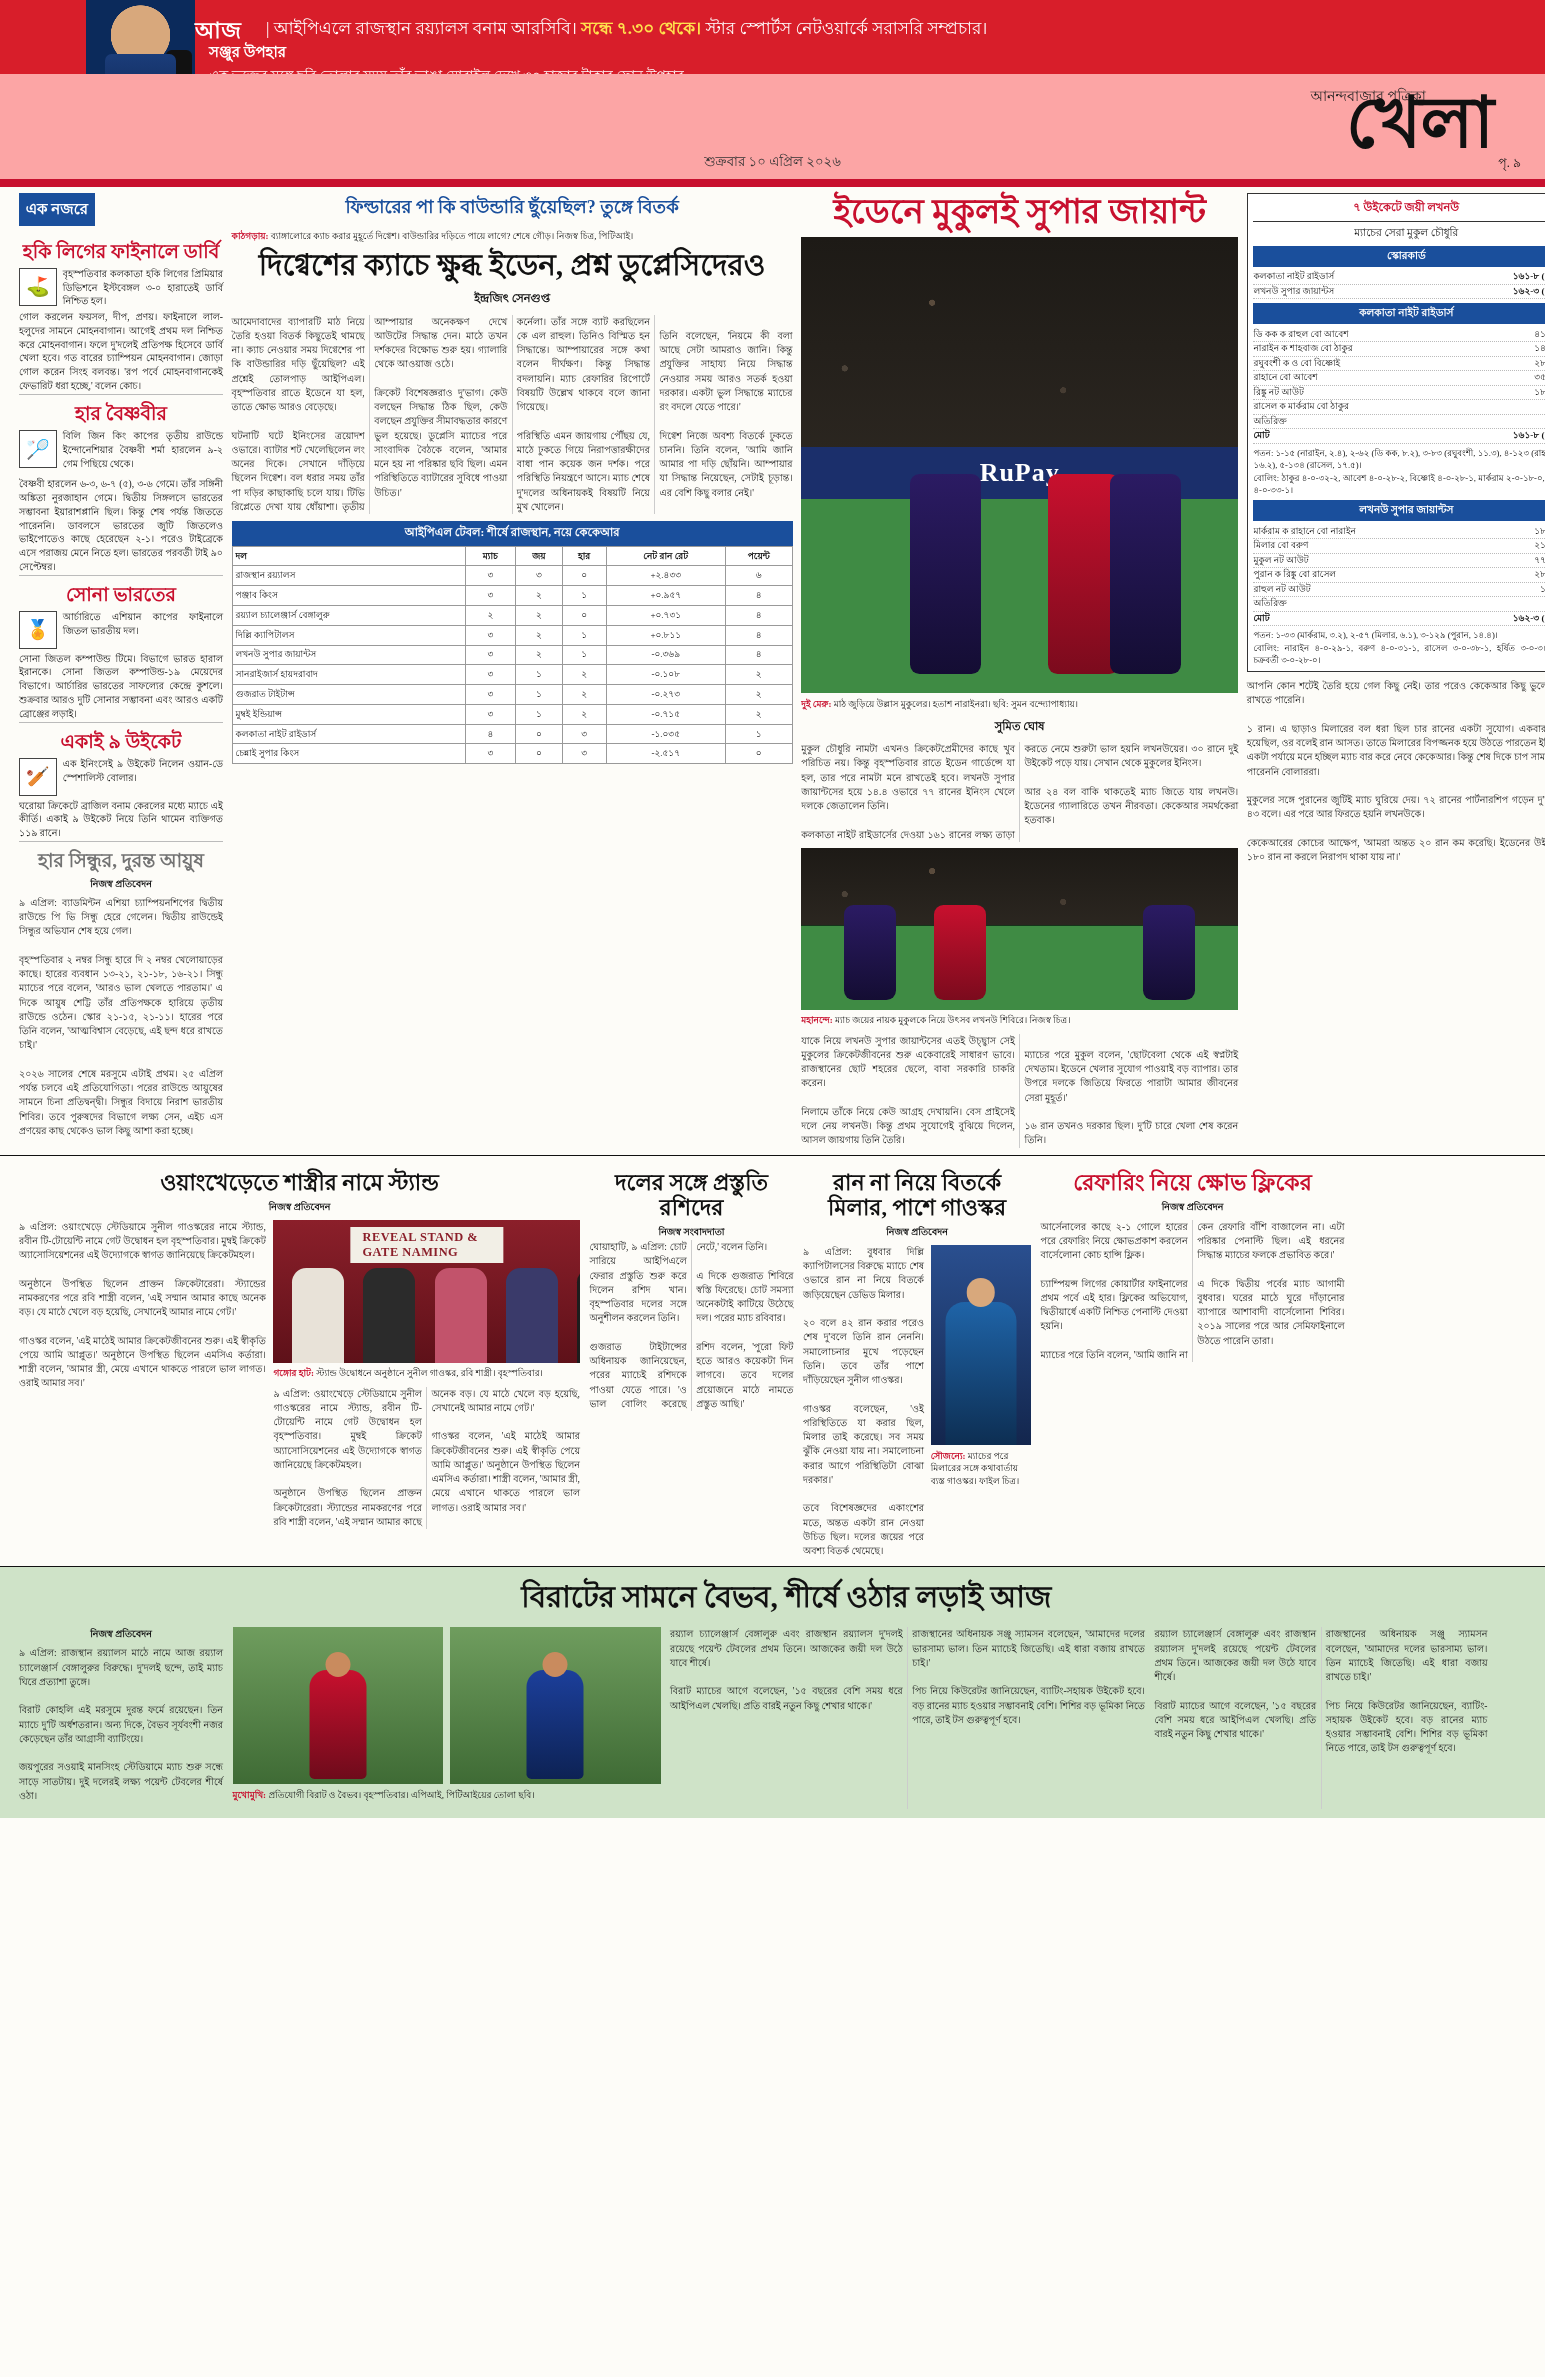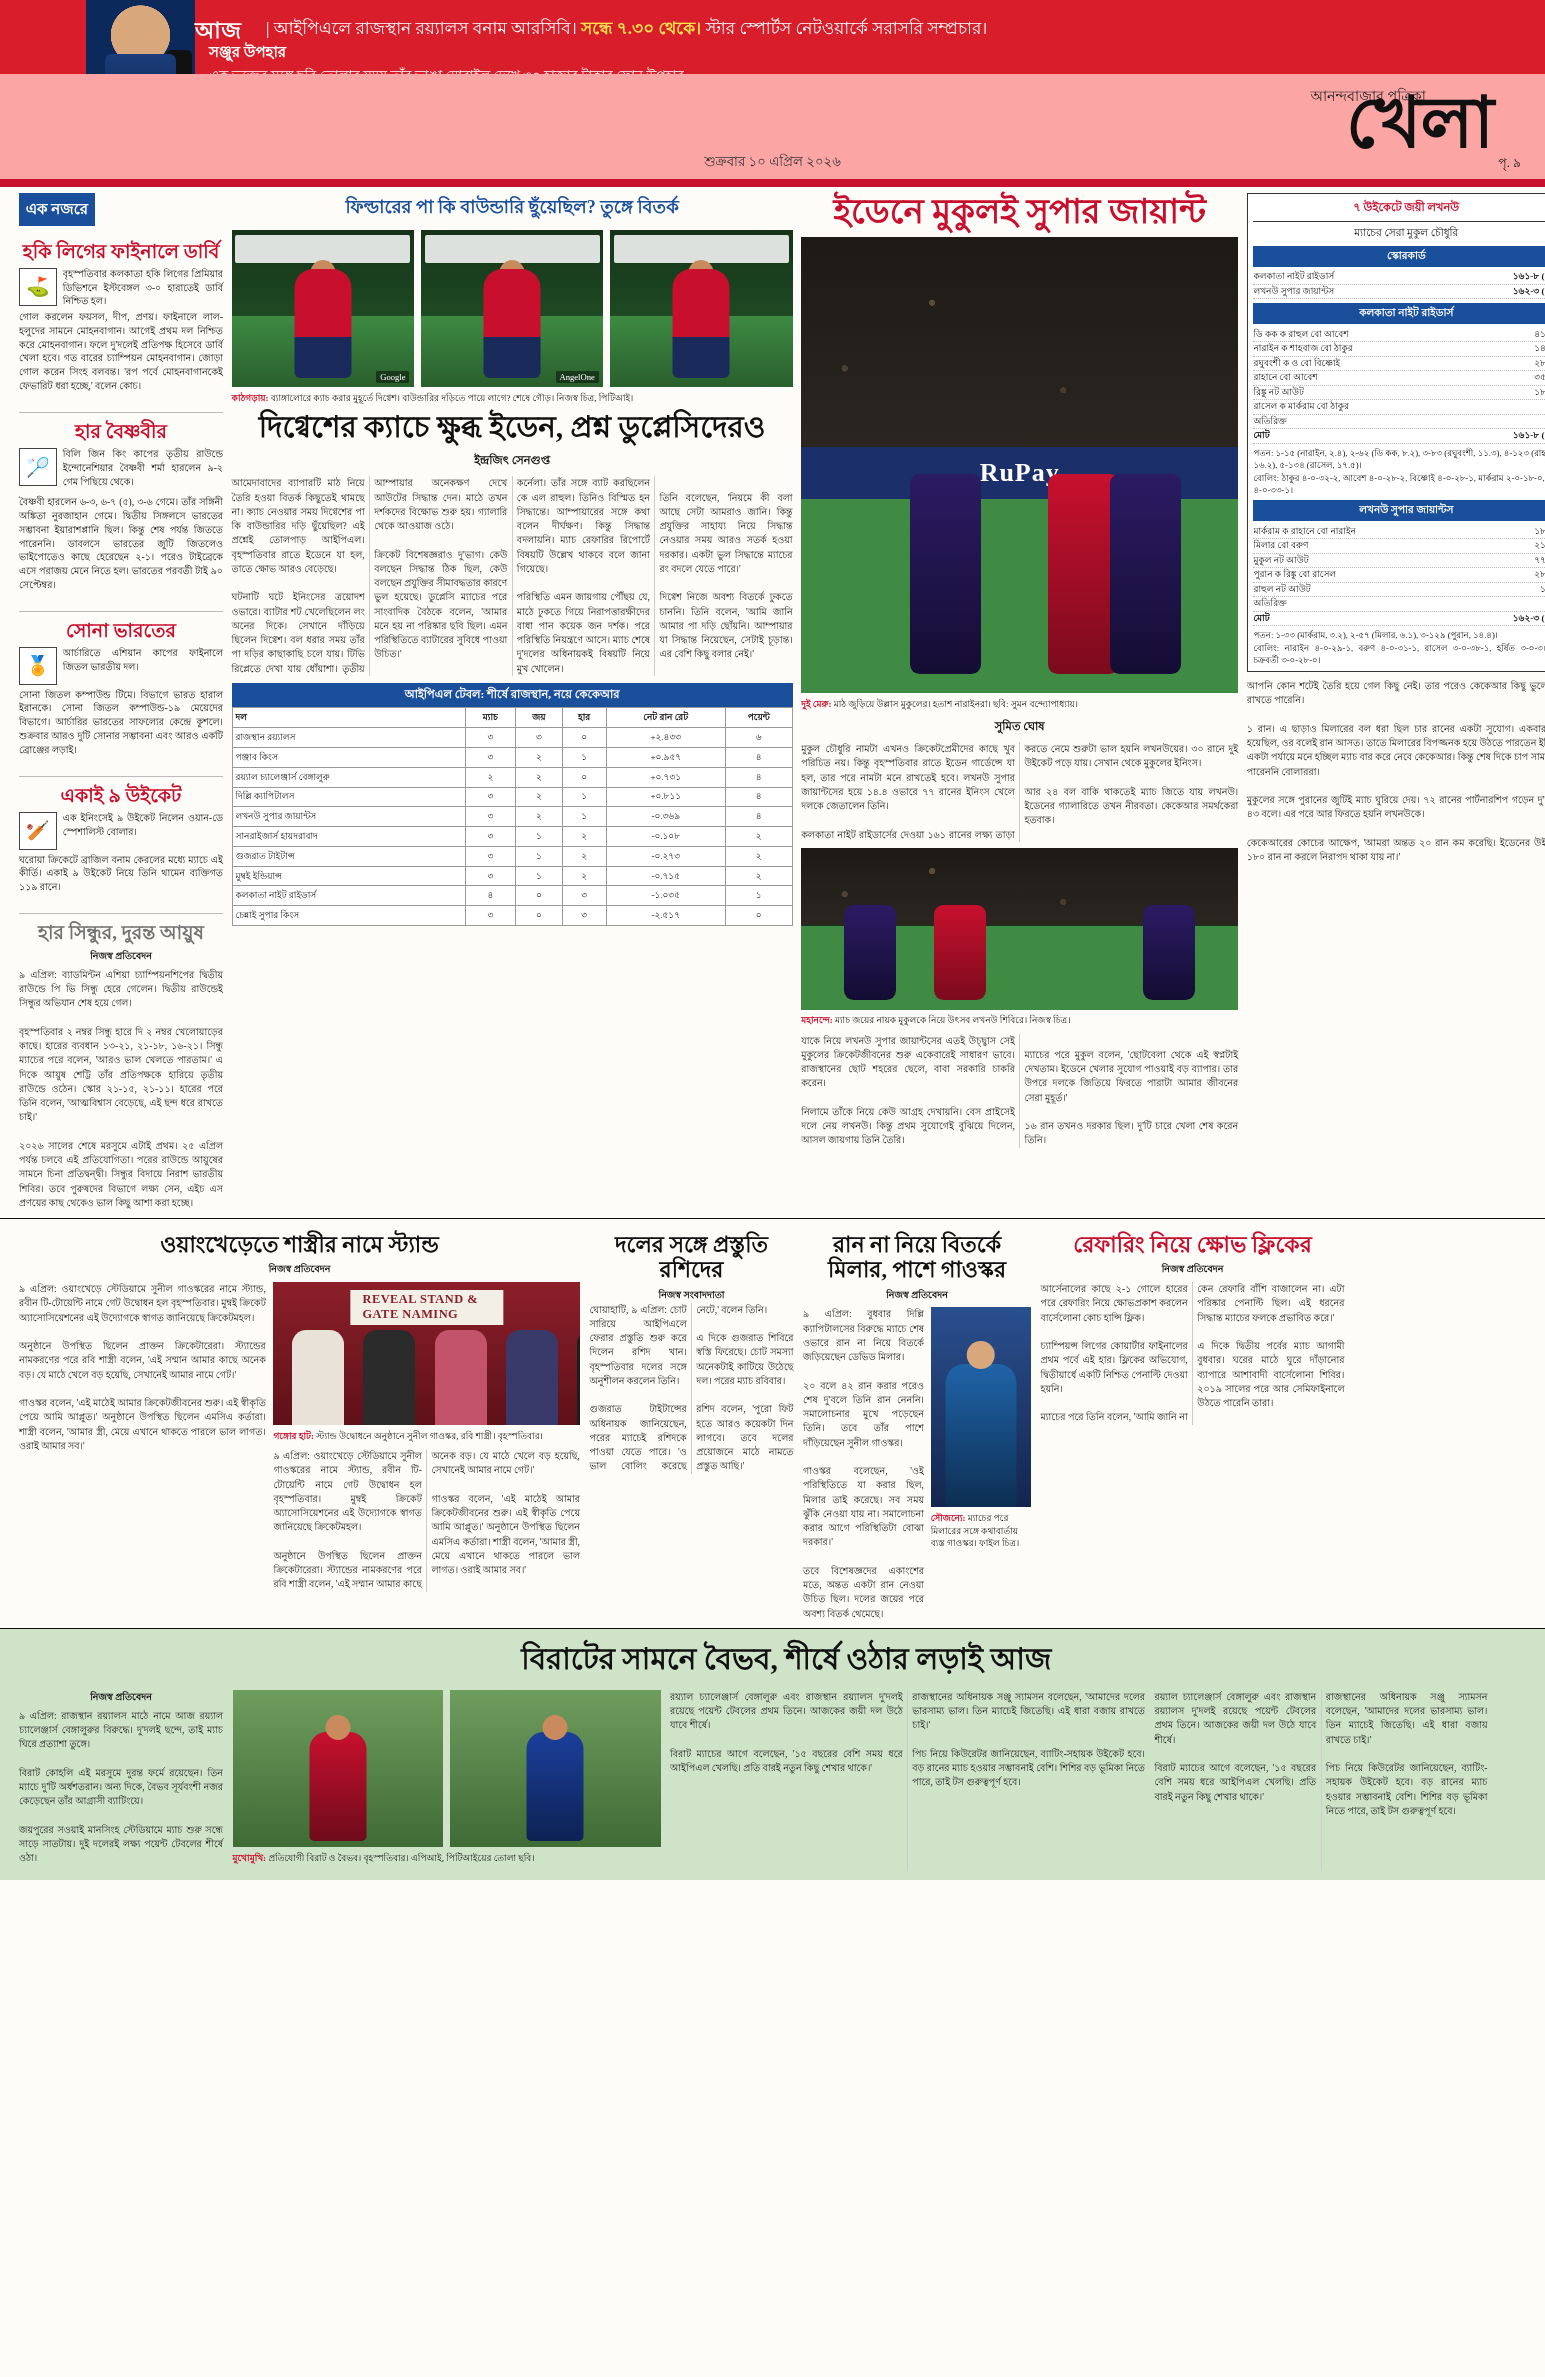--- a/index.html
+++ b/index.html
@@ -113,21 +113,21 @@
     background:#1a4f9c; color:#fff;
     font-size:15px; font-weight:bold;
     padding:3.8px 6.7px; display:inline-block;
     margin-bottom:6.7px;
   }
   .side-h {
     font-size:19px; font-weight:bold; line-height:1.15;
     color:#c8102e; margin:8.6px 0 4.8px 0; text-align:center;
   }
   .side-h.black{ color:#737373; }
-  .side-item { border-bottom:1px solid #bbb; padding-bottom:18px; margin-bottom:2.9px; }
+  .side-item { border-bottom:1px solid #bbb; padding-bottom:0; margin-bottom:2.9px; }
   .side-flex { display:flex; gap:5.7px; }
   .side-icon {
     width:38px; height:38px; flex:0 0 38px;
     border:1px solid #444; background:#fff;
     display:flex; align-items:center; justify-content:center;
     font-size:19px;
   }
   .side-lead { font-size:9.5px; line-height:1.45; text-align:justify; }
 
   
@@ -360,42 +360,20 @@
       <div class="tx" style="white-space:pre-line">৯ এপ্রিল: ব্যাডমিন্টন এশিয়া চ্যাম্পিয়নশিপের দ্বিতীয় রাউন্ডে পি ভি সিন্ধু হেরে গেলেন। দ্বিতীয় রাউন্ডেই সিন্ধুর অভিযান শেষ হয়ে গেল।
 
 বৃহস্পতিবার ২ নম্বর সিন্ধু হারে দি ২ নম্বর খেলোয়াড়ের কাছে। হারের ব্যবধান ১৩-২১, ২১-১৮, ১৬-২১। সিন্ধু ম্যাচের পরে বলেন, 'আরও ভাল খেলতে পারতাম।' এ দিকে আয়ুষ শেট্টি তাঁর প্রতিপক্ষকে হারিয়ে তৃতীয় রাউন্ডে ওঠেন। স্কোর ২১-১৫, ২১-১১। হারের পরে তিনি বলেন, 'আত্মবিশ্বাস বেড়েছে, এই ছন্দ ধরে রাখতে চাই।'
 
 ২০২৬ সালের শেষে মরসুমে এটাই প্রথম। ২৫ এপ্রিল পর্যন্ত চলবে এই প্রতিযোগিতা। পরের রাউন্ডে আয়ুষের সামনে চিনা প্রতিদ্বন্দ্বী। সিন্ধুর বিদায়ে নিরাশ ভারতীয় শিবির। তবে পুরুষদের বিভাগে লক্ষ্য সেন, এইচ এস প্রণয়ের কাছ থেকেও ভাল কিছু আশা করা হচ্ছে।</div>
     </div>
 
     <div class="col">
       <div class="kicker-blue">ফিল্ডারের পা কি বাউন্ডারি ছুঁয়েছিল? তুঙ্গে বিতর্ক</div>
 
-      <div class="photo-row">
-        <div class="ph">
-          <div class="sky"></div>
-          <div class="board"></div>
-          <div class="head"></div>
-          <div class="figure"></div>
-          <div class="label">Google</div>
-        </div>
-        <div class="ph">
-          <div class="sky"></div>
-          <div class="board"></div>
-          <div class="head"></div>
-          <div class="figure"></div>
-          <div class="label">AngelOne</div>
-        </div>
-        <div class="ph">
-          <div class="sky"></div>
-          <div class="board"></div>
-          <div class="head"></div>
-          <div class="figure"></div>
-        </div>
-      </div>
 
       <div class="caption">
         <span class="bullet">কাঠগড়ায়:</span>
         <span>ব্যাঙ্গালোরে ক্যাচ করার মুহূর্তে দিগ্বেশ। বাউন্ডারির দড়িতে পায়ে লাগে? শেষে গৌড়। নিজস্ব চিত্র, পিটিআই।</span>
       </div>
 
       <div class="big-head">দিগ্বেশের ক্যাচে ক্ষুব্ধ ইডেন, প্রশ্ন ডুপ্লেসিদেরও</div>
       <div class="byline">ইন্দ্রজিৎ সেনগুপ্ত</div>
       <div class="tx cols4" style="white-space:pre-line">আমেদাবাদের ব্যাপারটি মাঠ নিয়ে তৈরি হওয়া বিতর্ক কিছুতেই থামছে না। ক্যাচ নেওয়ার সময় দিগ্বেশের পা কি বাউন্ডারির দড়ি ছুঁয়েছিল? এই প্রশ্নেই তোলপাড় আইপিএল। বৃহস্পতিবার রাতে ইডেনে যা হল, তাতে ক্ষোভ আরও বেড়েছে।
 

